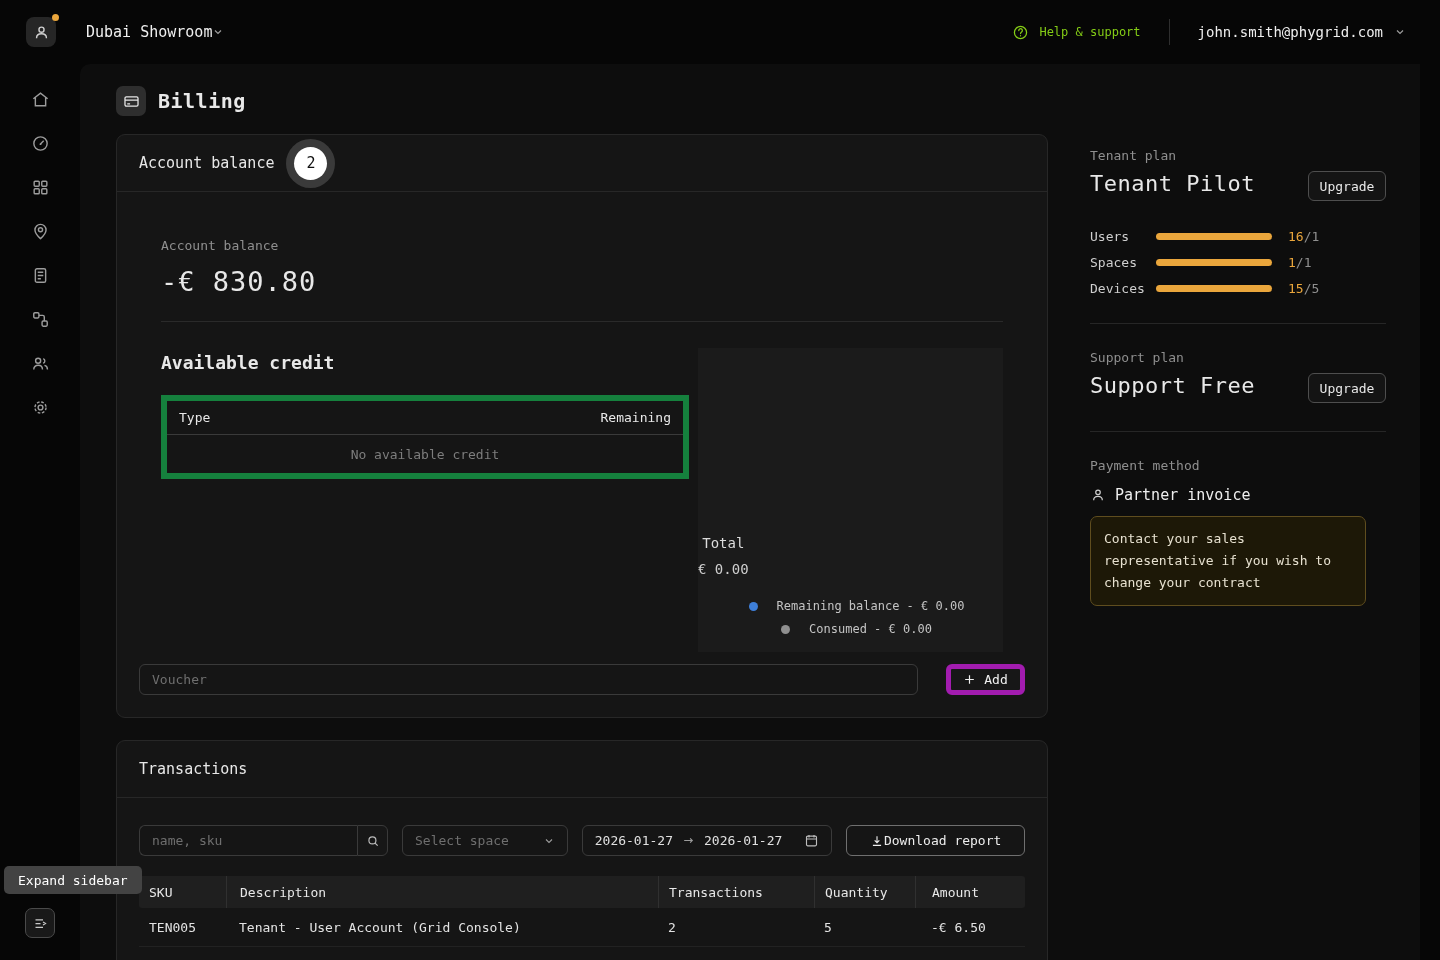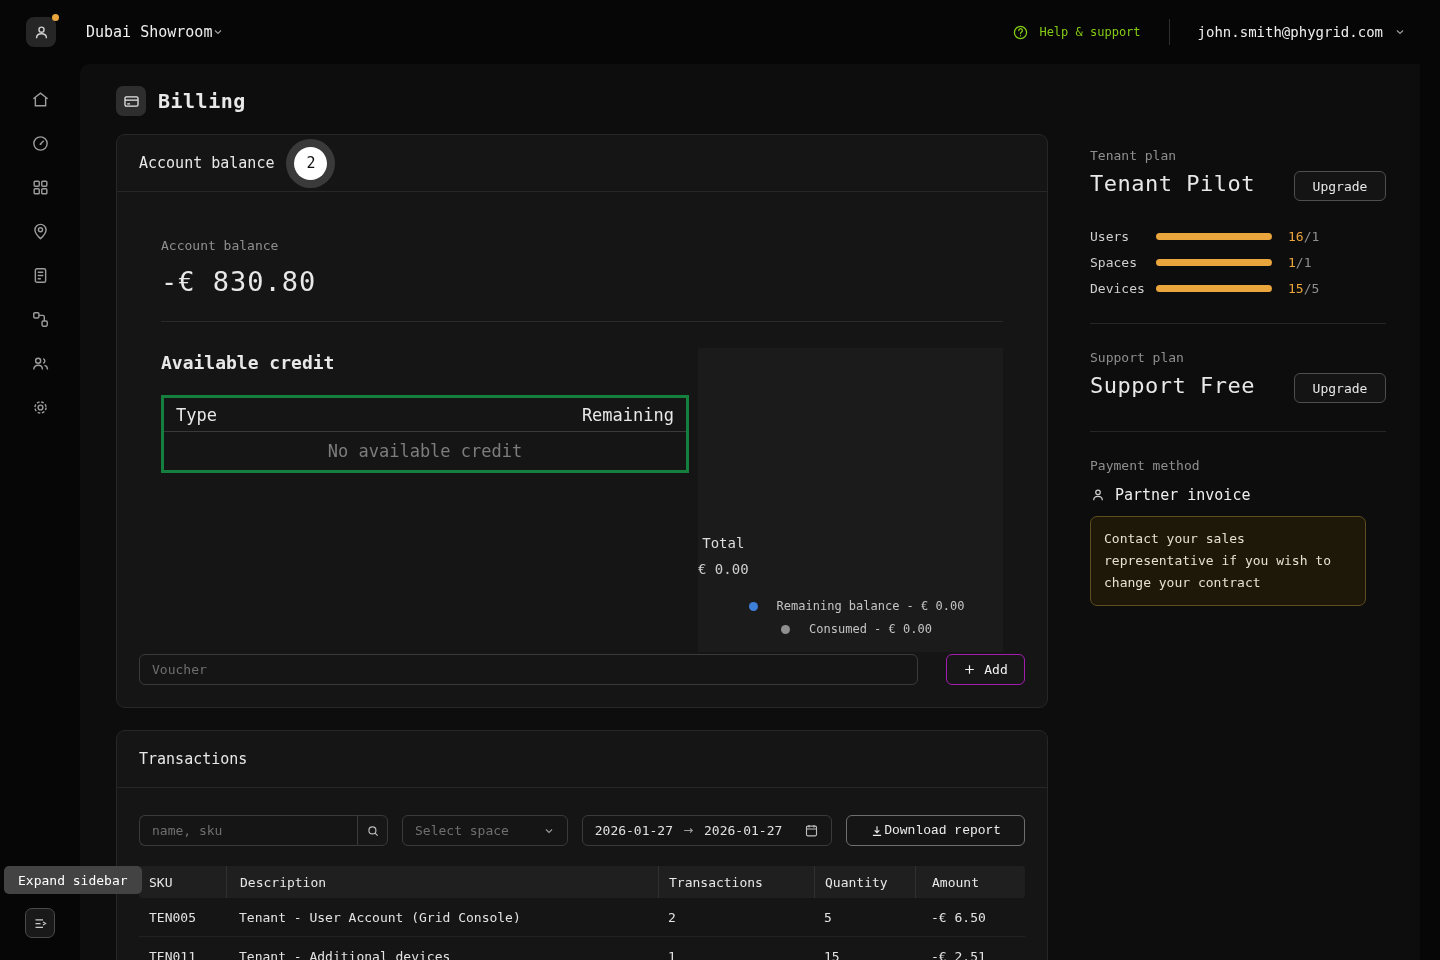--- a/index.html
+++ b/index.html
@@ -45,67 +45,67 @@
   .badge { width:33px; height:33px; border-radius:50%; background:#ffffff; color:#111; display:flex; align-items:center; justify-content:center; font-size:15px; margin-left:20px; box-shadow:0 0 0 8px rgba(130,130,130,.35); }
 
   .ab-body { padding:22px; }
   .ab-inner { padding:24px 22px 0; }
   .balance-label { font-size:13px; color:#8f8f8f; }
   .balance-value { font-size:27px; margin-top:13px; letter-spacing:1px; }
   .hr { border:none; border-top:1px solid #2a2a2a; margin-top:24px; }
   .credit-flex { display:flex; margin-top:26px; }
   .credit-left { width:528px; }
   .credit-title { font-size:18px; font-weight:700; margin:4px 0 22px; }
-  .credit-table { border:3px solid #15803d; font-size:17px; }
+  .credit-table { border:6px solid #15803d; font-size:13px; }
   .ct-head { display:flex; justify-content:space-between; height:34px; align-items:center; padding:0 12px; border-bottom:1px solid #3a3a3a; }
   .ct-empty { height:38px; display:flex; align-items:center; justify-content:center; color:#7d7d7d; }
 
   .chart-panel { width:305px; height:304px; background:#1b1b1b; margin-left:auto; display:flex; flex-direction:row; align-items:center; }
   .chart-center { margin-top:112px; text-align:center; }
   .total-label { font-size:14px; color:#dcdcdc; }
   .total-value { font-size:14px; color:#cfcfcf; margin-top:10px; }
   .legend { margin-top:auto; margin-bottom:16px; display:flex; flex-direction:column; gap:9px; font-size:12px; color:#c4c4c4; }
   .legend-row { display:flex; align-items:center; gap:19px;justify-content:center; }
   .ldot { width:9px; height:9px; border-radius:50%; }
   .ldot-remaining { background:#3e7fd9; }
   .ldot-consumed { background:#8f8f8f; }
 
-  .voucher-row { display:flex; gap:28px; margin-top:2px; }
+  .voucher-row { display:flex; gap:28px; margin-top:12px; }
   .voucher-input { flex:1; height:31px; background:transparent; border:1px solid #3a3a3a; border-radius:6px; padding:0 12px; color:#ddd; font-size:13px; }
   input::placeholder { color:#6f6f6f; }
-  .add-btn { width:79px; height:31px; border:1px solid #a21caf; border-radius:6px; background:#171717; color:#f0f0f0; display:flex; align-items:center; justify-content:center; gap:8px; font-size:13px; }
+  .add-btn { width:79px; height:31px; border:5px solid #a21caf; border-radius:6px; background:#171717; color:#f0f0f0; display:flex; align-items:center; justify-content:center; gap:8px; font-size:13px; }
 
   .tx-card { margin-top:22px; }
   .tx-body { padding:27px 22px 22px; }
   .controls { display:flex; gap:14px; align-items:center; }
   .search-group { display:flex; }
   .search-input { width:218px; height:31px; border:1px solid #3a3a3a; border-right:none; border-radius:6px 0 0 6px; background:transparent; padding:0 12px; color:#ddd; font-size:13px; }
   .search-btn { width:31px; height:31px; border:1px solid #3a3a3a; border-radius:0 6px 6px 0; background:#171717; color:#bdbdbd; display:flex; align-items:center; justify-content:center; }
   .select { width:166px; height:31px; border:1px solid #3a3a3a; border-radius:6px; display:flex; align-items:center; justify-content:space-between; padding:0 12px; color:#6f6f6f; font-size:13px; }
   .daterange { width:251px; height:31px; border:1px solid #3a3a3a; border-radius:6px; display:flex; align-items:center; gap:9px; padding:0 12px; font-size:13px; color:#e0e0e0; }
   .cal-icon { margin-left:auto; color:#bdbdbd; }
-  .download-btn { margin-left:auto; width:179px; height:31px; border:1px solid #6f6f6f; border-radius:6px; display:flex; align-items:center; justify-content:center; gap:0; font-size:13px; background:#151515; color:#ededed;font-family:Liberation Mono, monospace; }
+  .download-btn { margin-left:auto; width:179px; height:31px; border:1px solid #6f6f6f; border-radius:6px; display:flex; align-items:center; justify-content:center; gap:0; font-size:13px; background:#151515; color:#ededed; }
 
   .tx-table { margin-top:20px; font-size:13px; }
   .txh { display:flex; height:32px; background:#1f1f1f; align-items:center; border-radius:3px; color:#e8e8e8; }
   .txh > div { border-left:1px solid #303030; height:100%; display:flex; align-items:center; }
   .txh > div:first-child { border-left:none; }
   .txr { display:flex; height:39px; align-items:center; border-bottom:1px solid #222; color:#e3e3e3; }
   .c-sku { width:87px; padding-left:10px; }
   .c-desc { flex:1; padding-left:13px; }
   .c-tx { width:156px; padding-left:10px; }
   .c-qty { width:101px; padding-left:10px; }
   .c-amt { width:110px; padding-left:16px; }
 
   
   .plan-panel { position:absolute; left:1010px; top:84px; width:296px; }
   .pp-label { font-size:13px; color:#8f8f8f; }
   .pp-row { display:flex; align-items:flex-start; justify-content:space-between; margin-top:8px; }
   .pp-name { font-size:22px; letter-spacing:.5px; }
-  .upgrade-btn { width:92px; height:30px; border:1px solid #4e4e4e; border-radius:6px; background:#141414; color:#e8e8e8; font-size:13px; display:flex; align-items:center; justify-content:center; }
+  .upgrade-btn { width:78px; height:30px; border:1px solid #4e4e4e; border-radius:6px; background:#141414; color:#e8e8e8; font-size:13px; display:flex; align-items:center; justify-content:center; }
   .usage-list { margin-top:28px; }
   .usage-row { display:flex; align-items:center; height:14px; margin-bottom:12px; }
   .u-label { width:66px; font-size:13px; color:#cfcfcf; }
   .u-bar { width:116px; height:7px; border-radius:4px; background:#eaa63c; }
   .u-val { margin-left:16px; font-size:13px; color:#eaa63c; }
   .u-cap { color:#8f8f8f; }
   .pp-hr { border:none; border-top:1px solid #262626; margin:28px 0 0; }
   .section-gap { margin-top:26px; }
   .payment-row { display:flex; align-items:center; gap:9px; margin-top:13px; font-size:15px; color:#efefef; }
   .notice { border:1px solid #5f4d1e; background:#1d1807; border-radius:7px; padding:11px 13px; font-size:13px; line-height:22px; color:#e7e1d0; width:276px; margin-top:12px; }

